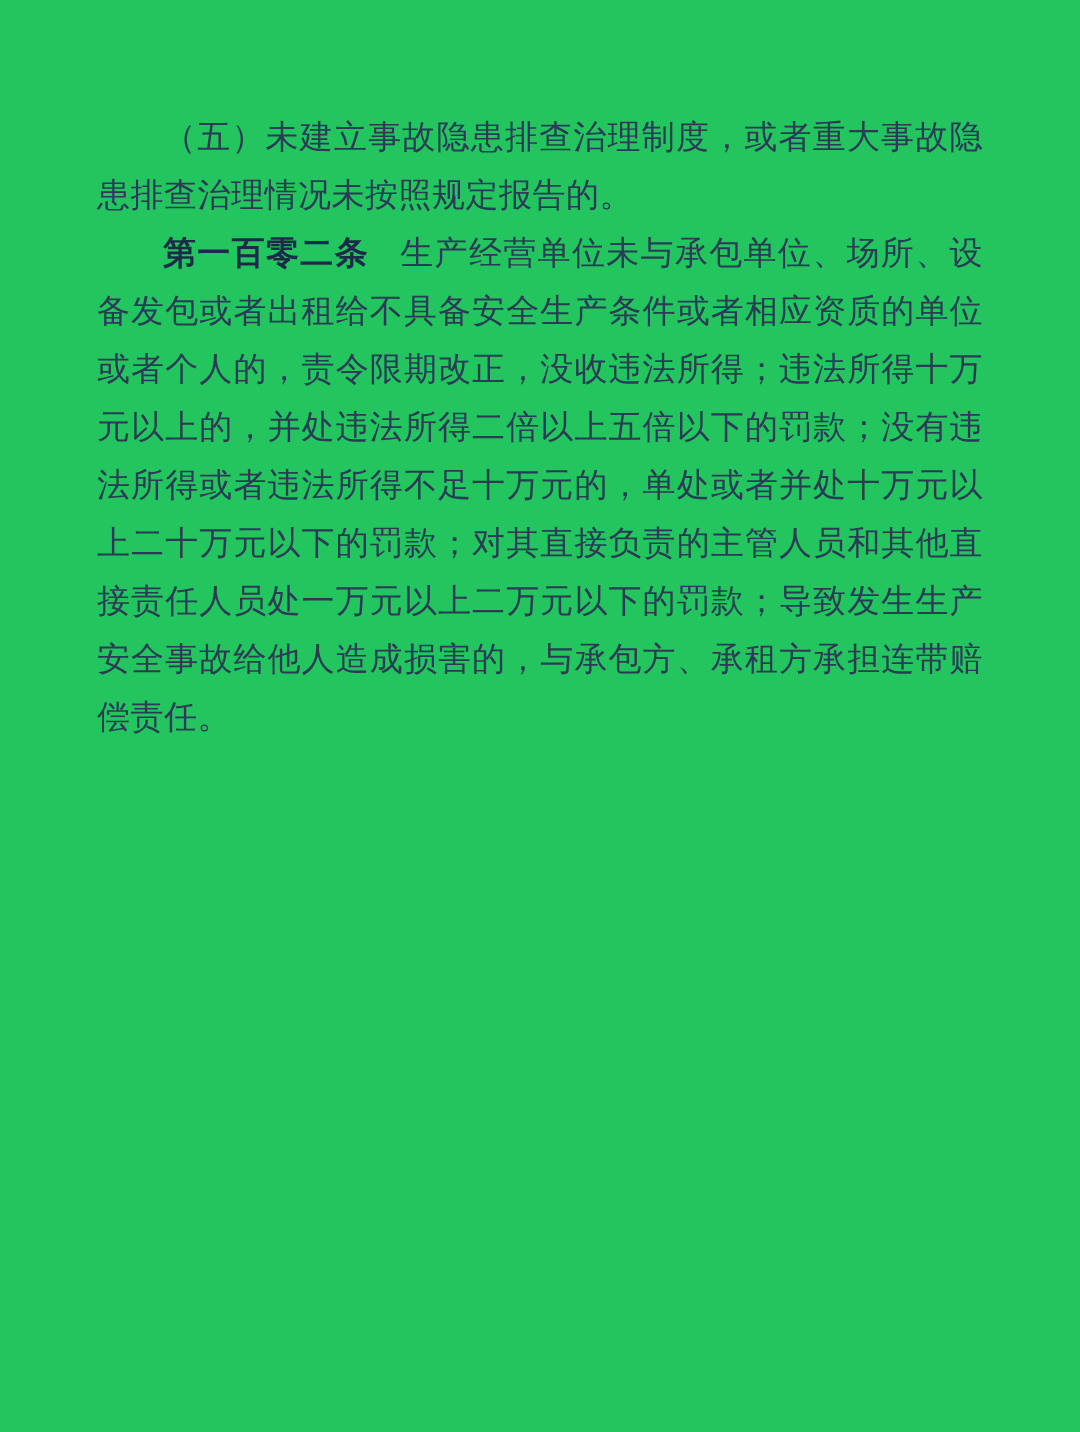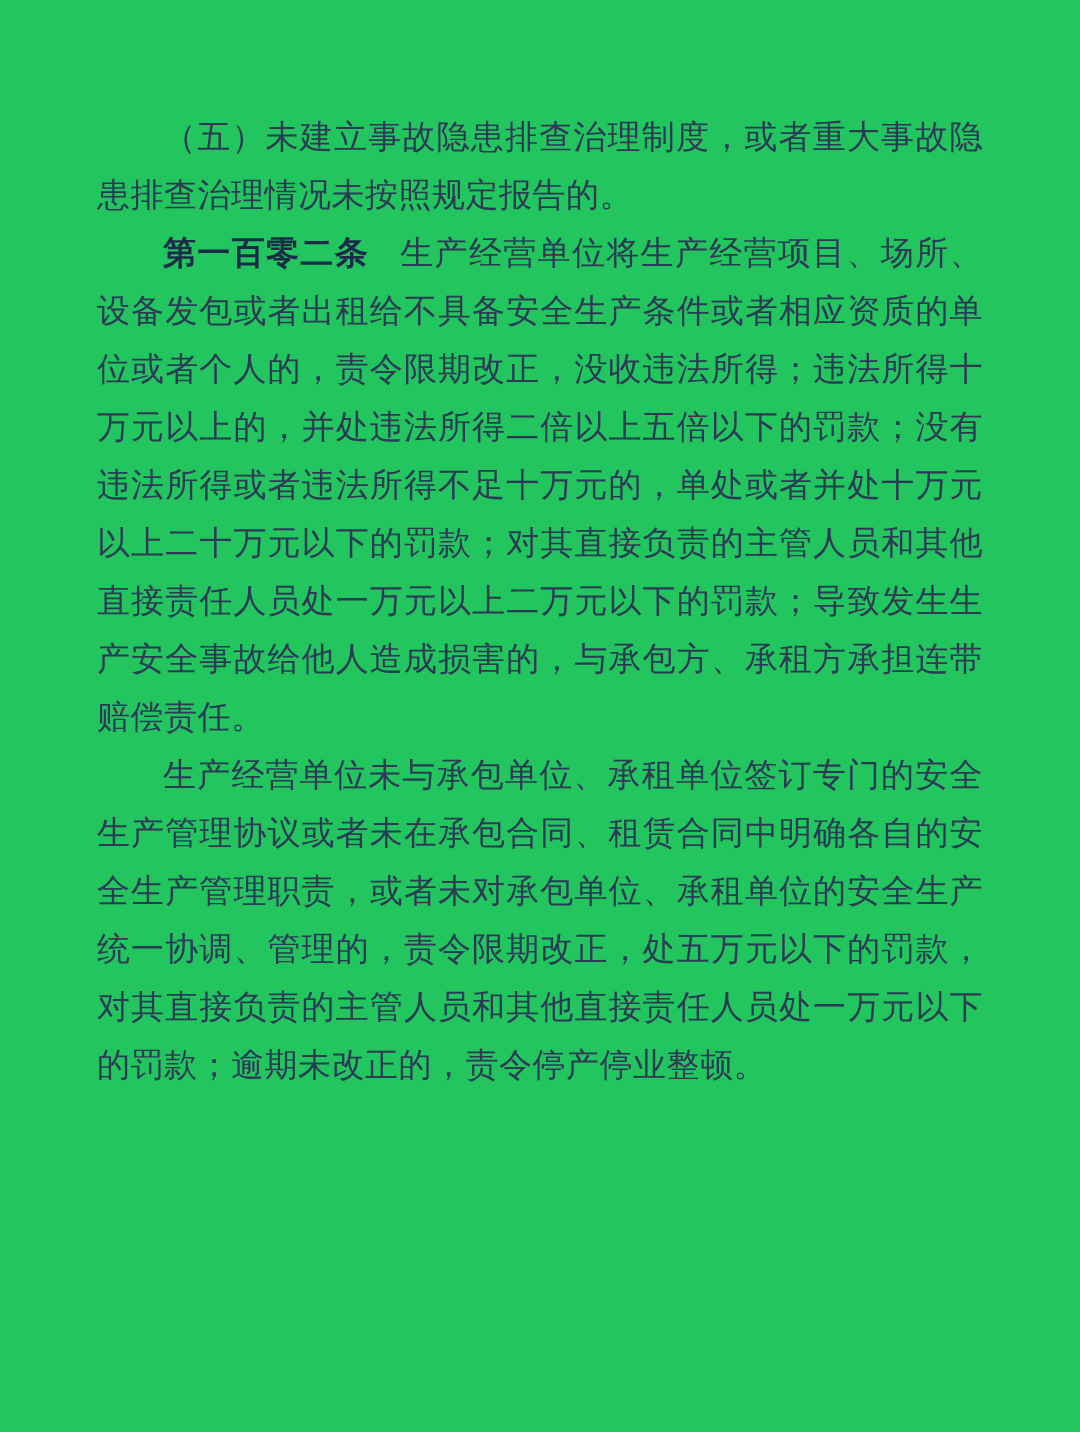--- a/index.html
+++ b/index.html
@@ -43,21 +43,18 @@
 
 <div class="page">
   <div class="doc-body">
 
     <p class="para">
       <span>（五）未建立事故隐患排查治理制度，或者重大事故隐患排查治理情况未按照规定报告的。</span>
     </p>
 
 
     <p class="para">
-      <span class="article-no">第一百零二条</span><span>生产经营单位将生产经营项目、场所、设备发包或者出租给不具备安全生产条件或者相应资质的单位或者个人的，责令限期改正，没收违法所得；违法所得十万元以上的，并处违法所得二倍以上五倍以下的罚款；没有违法所得或者违法所得不足十万元的，单处或者并处十万元以上二十万元以下的罚款；对其直接负责的主管人员和其他直接责任人员处一万元以上二万元以下的罚款；导致发生生产安全事故给他人造成损害的，与承包方、承租方承担连带赔偿责任。</span>
+      <span class="article-no">第一百零二条</span><span>生产经营单位未与承包单位、场所、设备发包或者出租给不具备安全生产条件或者相应资质的单位或者个人的，责令限期改正，没收违法所得；违法所得十万元以上的，并处违法所得二倍以上五倍以下的罚款；没有违法所得或者违法所得不足十万元的，单处或者并处十万元以上二十万元以下的罚款；对其直接负责的主管人员和其他直接责任人员处一万元以上二万元以下的罚款；导致发生生产安全事故给他人造成损害的，与承包方、承租方承担连带赔偿责任。</span>
     </p>
 
-    <p class="para">
-      <span>生产经营单位未与承包单位、承租单位签订专门的安全生产管理协议或者未在承包合同、租赁合同中明确各自的安全生产管理职责，或者未对承包单位、承租单位的安全生产统一协调、管理的，责令限期改正，处五万元以下的罚款，对其直接负责的主管人员和其他直接责任人员处一万元以下的罚款；逾期未改正的，责令停产停业整顿。</span>
-    </p>
 
   </div>
 </div>
 
 </body></html>

